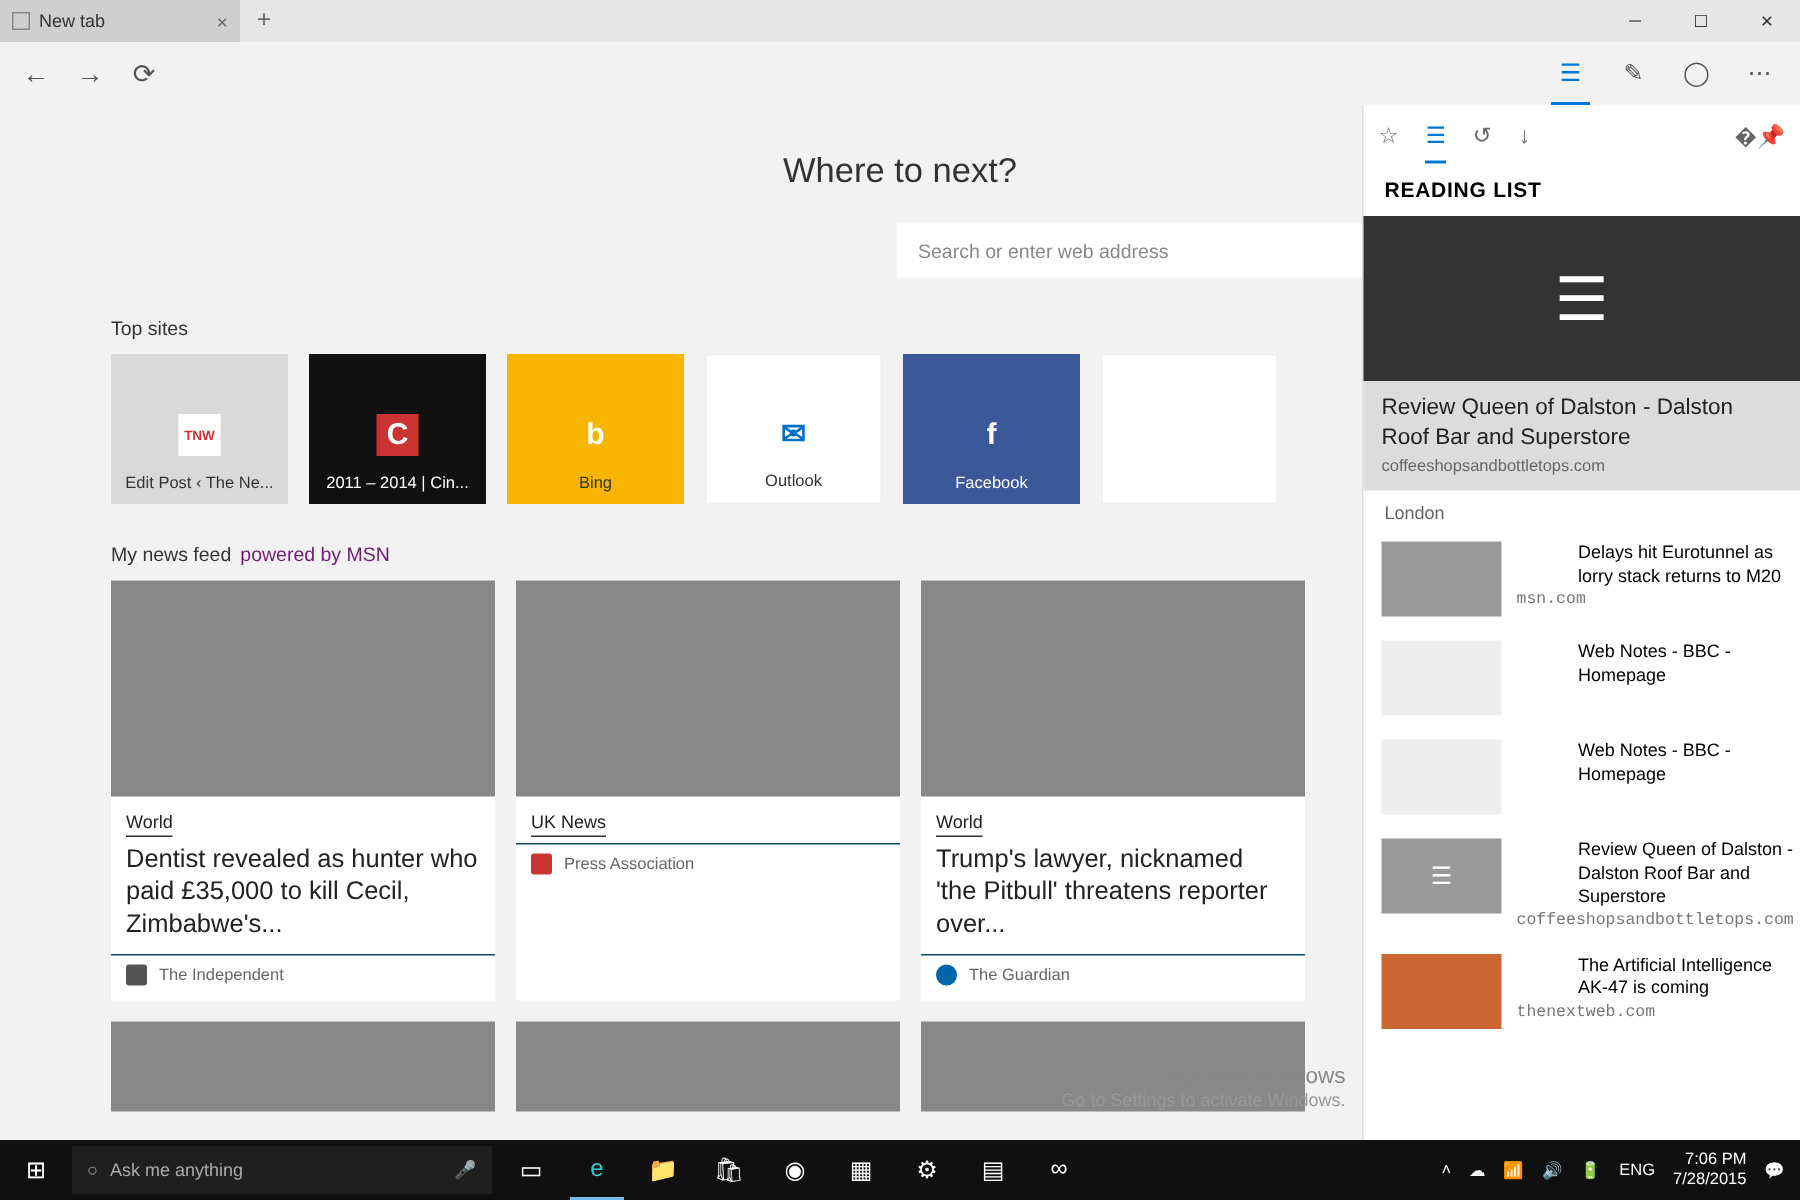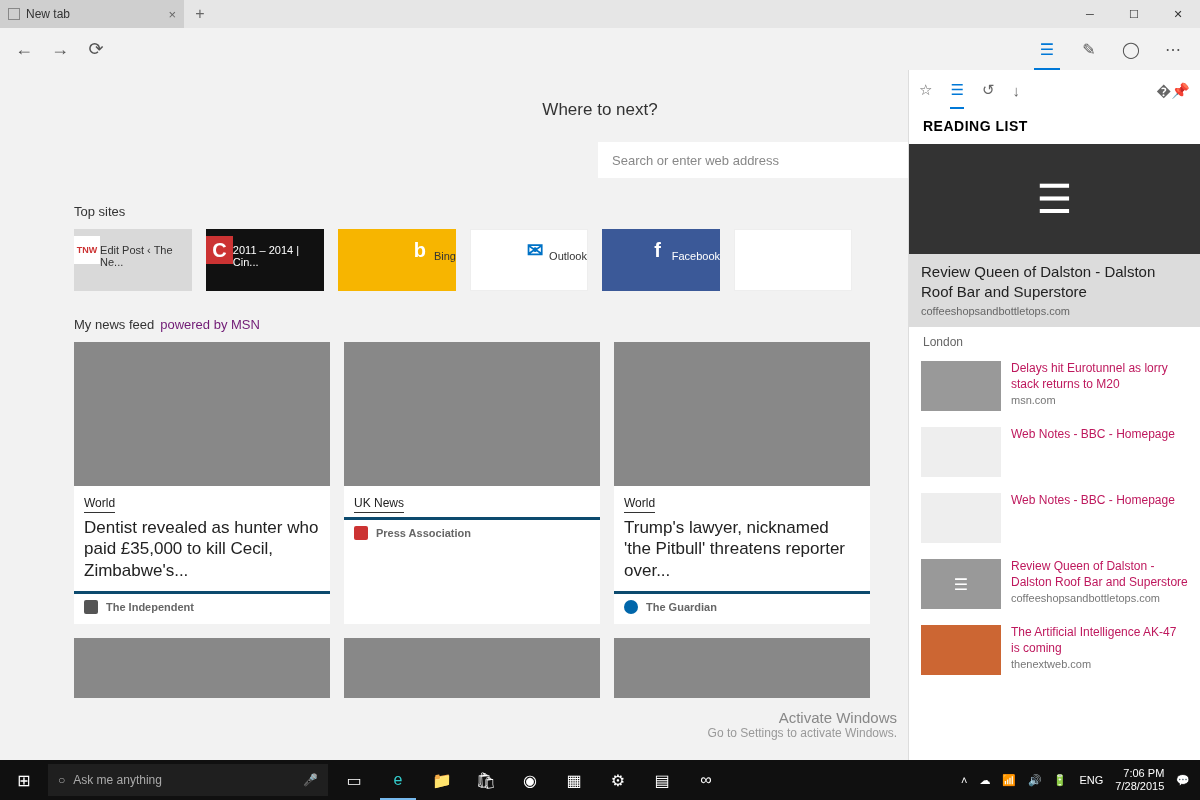--- a/index.html
+++ b/index.html
@@ -1,85 +1,85 @@
 <!DOCTYPE html>
 <html><head>
 <meta charset="utf-8">
 <style>
 * { margin:0; padding:0; box-sizing:border-box; font-family:"Segoe UI",Arial,sans-serif; }
 body { width:1200px; height:800px; background:#f2f2f2; overflow:hidden; position:relative; }
 
 
 .titlebar { height:28px; background:#e6e6e6; display:flex; align-items:stretch; }
-.tab { background:#cfcfcf; display:flex; align-items:center; padding:0 8px; width:184px; font-size:12px; color:#333; position:relative; }
+.tab { background:#cfcfcf; display:flex; align-items:center; padding:0 8px; width:160px; font-size:12px; color:#333; position:relative; }
 .tab .favicon { width:12px; height:12px; border:1px solid #888; margin-right:6px; }
 .tab .close { margin-left:auto; font-size:13px; color:#666; cursor:pointer; }
 .newtab-btn { width:32px; display:flex; align-items:center; justify-content:center; font-size:16px; color:#666; }
 .winctrl { margin-left:auto; display:flex; }
 .winctrl div { width:44px; display:flex; align-items:center; justify-content:center; font-size:11px; color:#333; }
 
 
 .toolbar { height:42px; display:flex; align-items:center; padding:0 6px; }
 .toolbar .nav { width:36px; height:36px; display:flex; align-items:center; justify-content:center; color:#555; font-size:18px; }
 .toolbar .spacer { flex:1; }
 .toolbar .right { display:flex; }
 .toolbar .rbtn { width:42px; height:42px; display:flex; align-items:center; justify-content:center; color:#555; font-size:16px; position:relative; }
 .rbtn.active { color:#0078D7; }
 .rbtn.active::after { content:""; position:absolute; bottom:0; left:8px; right:8px; height:2px; background:#0078D7; }
 
 
 .content { position:absolute; top:70px; left:0; right:0; bottom:40px; overflow:hidden; padding:0 0 0 0; }
 .hero { text-align:center; margin-top:30px; }
-.hero h1 { font-weight:300; font-size:17px; color:#333; margin-bottom:22px; }
+.hero h1 { font-weight:300; font-size:23px; color:#333; margin-bottom:22px; }
 .searchrow { display:flex; justify-content:flex-end; }
 .searchbox { width:566px; height:36px; background:#fff; border:none; padding:0 14px; font-size:13px; color:#333; }
 .searchbox::placeholder { color:#888; }
 .searchgo { width:36px; height:36px; background:#0078D7; color:#fff; display:flex; align-items:center; justify-content:center; font-size:18px; }
 
 .section-label { font-size:13px; color:#333; margin:26px 0 10px 74px; }
 .section-label .sub { color:#701a75; font-weight:400; margin-left:6px; }
 
 .tiles { display:flex; gap:14px; margin-left:74px; }
-.tile { width:118px; height:62px; display:flex; flex-direction:row; align-items:center; justify-content:flex-end; padding-bottom:8px; font-size:11px; cursor:pointer; }
+.tile { width:118px; height:100px; display:flex; flex-direction:column; align-items:center; justify-content:flex-end; padding-bottom:8px; font-size:11px; cursor:pointer; }
 .tile .ticon { width:28px; height:28px; margin-bottom:12px; display:flex; align-items:center; justify-content:center; font-size:20px; font-weight:bold; }
 .tile.t0 { background:#d9d9d9; color:#333; }
 .tile.t1 { background:#111; color:#fff; }
 .tile.t2 { background:#f7b500; color:#333; }
 .tile.t3 { background:#fff; color:#333; border:1px solid #eee; }
 .tile.t4 { background:#3b5998; color:#fff; }
 .tile.t5 { background:#a91717; color:#fff; }
 .tile.t6 { background:#fff; border:1px solid #eee; }
 
 .newsgrid { display:flex; gap:14px; margin-left:74px; margin-top:10px; flex-wrap:wrap; width:1060px; }
 .card { width:256px; background:#fff; font-size:12px; color:#333; }
 .card .img { height:144px; background:#888; }
 .card .cat { display:inline-block; margin:8px 10px 4px; padding:2px 0; border-bottom:1px solid #333; font-size:12px; color:#222; }
 .card .headline { padding:0 10px 10px; font-size:17px; line-height:1.25; color:#222; }
-.card .src { padding:6px 10px 10px; font-size:11px; color:#666; display:flex; align-items:center; gap:8px; border-top:3px solid #0c4a6e;font-weight:bold; }
+.card .src { padding:6px 10px 10px; font-size:11px; color:#666; display:flex; align-items:center; gap:8px; border-top:1px solid #0c4a6e; }
 .card .src .srcicon { width:14px; height:14px; background:#555; border-radius:2px; }
 .card.small { width:256px; }
 .card .imgshort { height:60px; background:#888; }
 
 
 .panel { position:absolute; top:70px; right:0; width:292px; bottom:40px; background:#fff; border-left:1px solid #ddd; display:flex; flex-direction:column; z-index:10; }
 .panel-tabs { height:40px; display:flex; align-items:center; padding:0 10px; gap:18px; color:#666; font-size:15px; }
 .panel-tabs .pt { cursor:pointer; position:relative; padding:6px 0;}
 .panel-tabs .pt.active { color:#0078D7; }
 .panel-tabs .pt.active::after { content:""; position:absolute; bottom:-4px; left:0; right:0; height:2px; background:#0078D7; }
 .panel-tabs .pin { margin-left:auto; }
 .panel h2 { font-size:14px; font-weight:600; padding:8px 14px 10px; letter-spacing:0.5px; }
 .panel .hero-item { background:#333; height:110px; display:flex; align-items:center; justify-content:center; color:#fff; font-size:40px; }
 .panel .hero-meta { background:#dcdcdc; padding:8px 12px 10px; }
 .panel .hero-meta .t { font-size:15px; line-height:1.3; color:#222; }
 .panel .hero-meta .s { font-size:11px; color:#666; margin-top:4px; }
 .panel .daylabel { font-size:12px; color:#666; padding:8px 14px 4px; }
 .panel .ritem { display:flex; gap:10px; padding:8px 12px; cursor:pointer; }
 .panel .ritem .thumb { width:80px; height:50px; background:#999; flex-shrink:0; }
-.panel .ritem .rt { font-size:12px; line-height:1.3; color:#be185d; }
-.panel .ritem .rs { font-size:11px; color:#777; margin-top:2px; }
+.panel .ritem .rt { font-size:12px; line-height:1.3; color:#000000;margin-left:41px; }
+.panel .ritem .rs { font-size:11px; color:#777; margin-top:2px;font-family:Liberation Mono, monospace; }
 .panel .list { overflow-y:auto; flex:1; }
 
 
 .taskbar { position:absolute; bottom:0; left:0; right:0; height:40px; background:#101010; display:flex; align-items:center; color:#fff; font-size:12px; }
 .taskbar .start { width:48px; height:40px; display:flex; align-items:center; justify-content:center; font-size:16px; }
 .taskbar .search { flex:0 0 280px; height:32px; background:#1f1f1f; display:flex; align-items:center; padding:0 10px; color:#aaa; margin-right:4px; }
 .taskbar .search .mic { margin-left:auto; }
 .taskbar .ticons { display:flex; }
 .taskbar .ticons .ti { width:44px; height:40px; display:flex; align-items:center; justify-content:center; font-size:16px; position:relative;}
 .taskbar .ticons .ti.active::after { content:""; position:absolute; bottom:0; left:4px; right:4px; height:2px; background:#76b9ed; }

